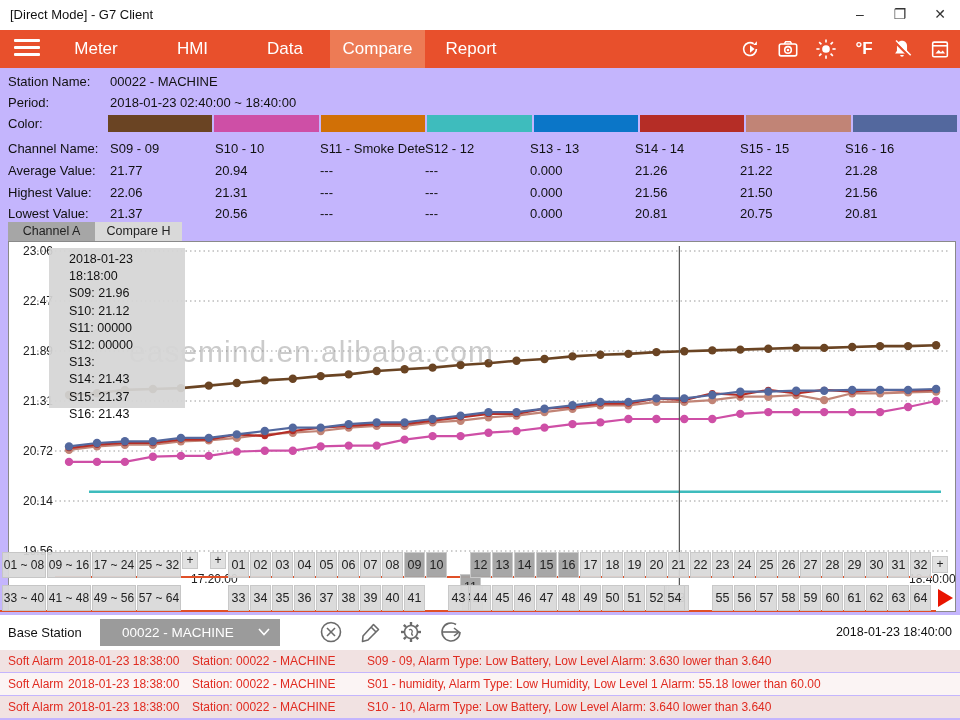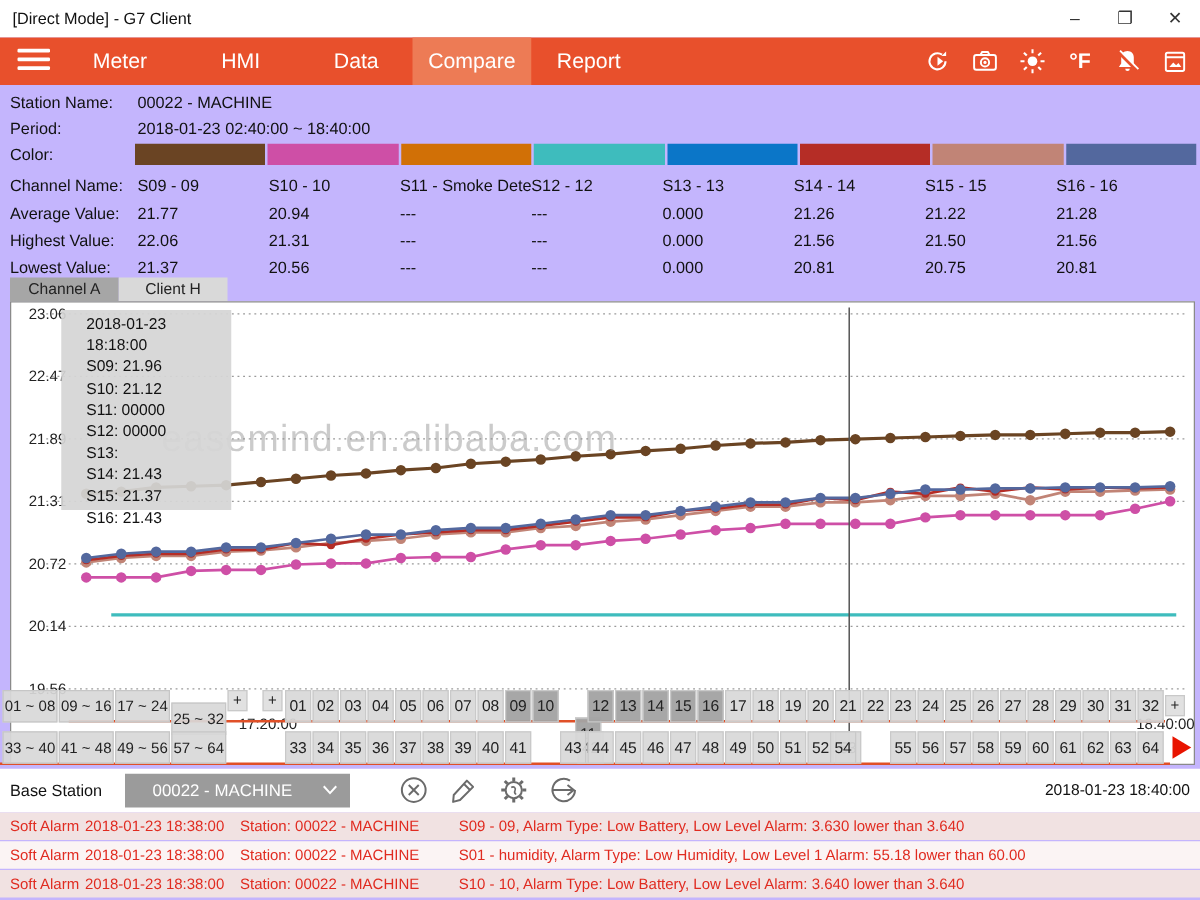--- a/index.html
+++ b/index.html
@@ -230,21 +230,21 @@
           <span>0.000</span>
           <span>20.81</span>
           <span>20.75</span>
           <span>20.81</span>
         </div>
       </div>
     </div>
 
   <div id="tabs">
       <div class="tab active">Channel A</div>
-      <div class="tab">Client H</div>
+      <div class="tab">Compare H</div>
     </div>
 
   <div id="chart">
     <svg id="chart-svg" width="946" height="369" viewBox="0 0 946 369">
         <line x1="28" x2="940" y1="9" y2="9" stroke="#9a9a9a" stroke-width="1" stroke-dasharray="1.5 3"></line>
         <text x="44" y="13" text-anchor="end" font-size="12" fill="#222">23.06</text>
         <line x1="28" x2="940" y1="59" y2="59" stroke="#9a9a9a" stroke-width="1" stroke-dasharray="1.5 3"></line>
         <text x="44" y="63" text-anchor="end" font-size="12" fill="#222">22.47</text>
         <line x1="28" x2="940" y1="109" y2="109" stroke="#9a9a9a" stroke-width="1" stroke-dasharray="1.5 3"></line>
         <text x="44" y="113" text-anchor="end" font-size="12" fill="#222">21.89</text>
@@ -441,21 +441,21 @@
   </div>
 
   <div id="axis-line-1"></div>
   <div id="axis-line-2"></div>
 
   <div id="selector">
     <div id="next-arrow"></div>
   <div class="grp-btn" style="left: 2px; top: 2px;">01 ~ 08</div>
       <div class="grp-btn" style="left: 47px; top: 2px;">09 ~ 16</div>
       <div class="grp-btn" style="left: 92px; top: 2px;">17 ~ 24</div>
-      <div class="grp-btn" style="left: 137px; top: 12px;">25 ~ 32</div>
+      <div class="grp-btn" style="left: 137px; top: 2px;">25 ~ 32</div>
       <div class="num-btn" style="left: 228px; top: 2px;">01</div>
       <div class="num-btn" style="left: 250px; top: 2px;">02</div>
       <div class="num-btn" style="left: 272px; top: 2px;">03</div>
       <div class="num-btn" style="left: 294px; top: 2px;">04</div>
       <div class="num-btn" style="left: 316px; top: 2px;">05</div>
       <div class="num-btn" style="left: 338px; top: 2px;">06</div>
       <div class="num-btn" style="left: 360px; top: 2px;">07</div>
       <div class="num-btn" style="left: 382px; top: 2px;">08</div>
       <div class="num-btn sel" style="left: 404px; top: 2px;">09</div>
       <div class="num-btn sel" style="left: 426px; top: 2px;">10</div>

